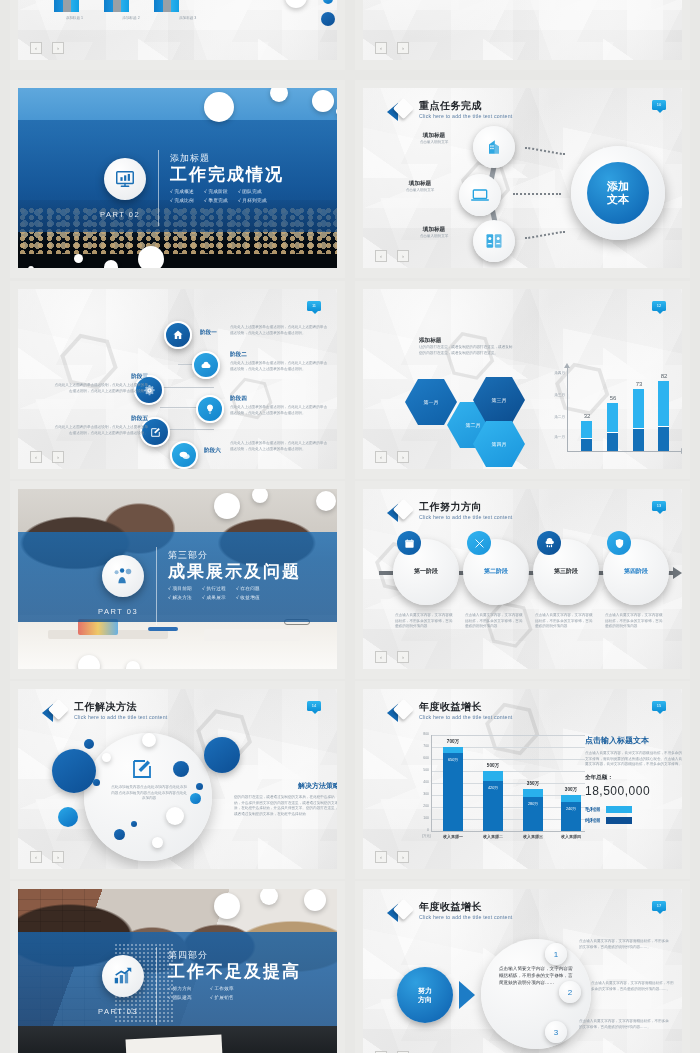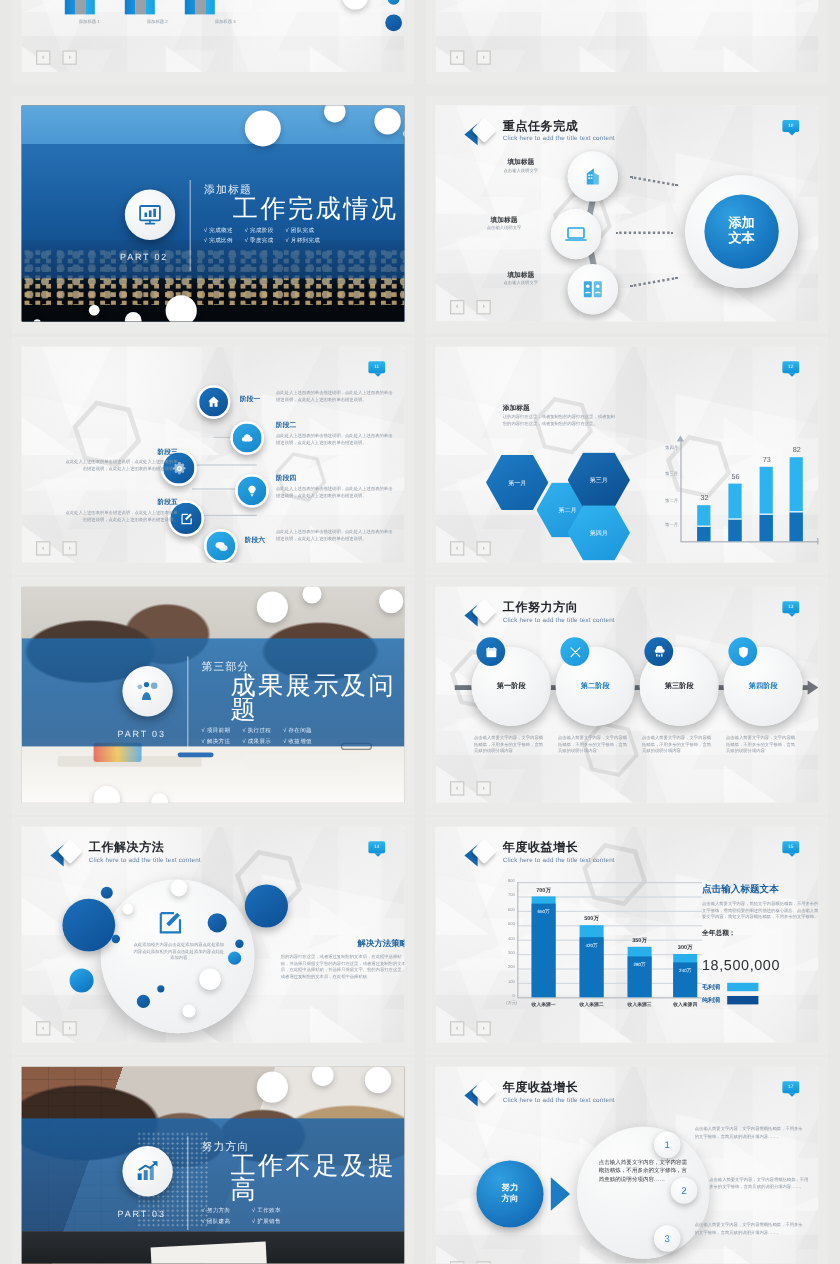--- a/index.html
+++ b/index.html
@@ -87,21 +87,21 @@
   .band{ position:absolute; left:0; right:0; }
   .sec-icon{
     position:absolute; width:42px;height:42px;border-radius:50%;
     background:radial-gradient(circle at 35% 30%,#ffffff,#e6e9ec);
     box-shadow:0 3px 8px rgba(0,0,0,.35); display:flex;align-items:center;justify-content:center;
     color:#1a6fb5;
   }
   .sec-part{ position:absolute; font-size:7.5px; color:#e8eef5; letter-spacing:1.5px; }
   .sec-vline{ position:absolute; width:1px; background:rgba(255,255,255,.55); }
   .sec-k{ font-size:9px; color:#eaf2fa; letter-spacing:1px; }
-  .sec-t{ font-size:21px; color:#ffffff; font-weight:normal; letter-spacing:2px; line-height:20px;margin-left:24px;}
+  .sec-t{ font-size:17px; color:#ffffff; font-weight:bold; letter-spacing:2px; line-height:20px;}
   .sec-bul{ display:flex; gap:10px; margin-top:4px; }
   .sec-bul span{ font-size:4.6px; color:#e3edf7; letter-spacing:.3px; }
 
   
   .lbl-b{ font-size:5.6px; font-weight:bold; color:#1a5f9e; }
   .lbl-d{ font-size:5.6px; font-weight:bold; color:#2e3338; }
 
   
   .tx { font-size:3.6px; color:#8b97a2; line-height:5.6px; }
 
@@ -677,21 +677,21 @@
         <div style="position:absolute;left:18px;top:99px;width:36px;text-align:center;font-size:4px;font-weight:bold;color:#3a3f45;">收入来源一</div>
         <div style="position:absolute;left:58px;top:99px;width:36px;text-align:center;font-size:4px;font-weight:bold;color:#3a3f45;">收入来源二</div>
         <div style="position:absolute;left:98px;top:99px;width:36px;text-align:center;font-size:4px;font-weight:bold;color:#3a3f45;">收入来源三</div>
         <div style="position:absolute;left:136px;top:99px;width:36px;text-align:center;font-size:4px;font-weight:bold;color:#3a3f45;">收入来源四</div>
       </div>
 
       <div style="position:absolute;left:222px;top:46px;width:100px;">
         <div style="font-size:8px;font-weight:bold;color:#1a5f9e;">点击输入标题文本</div>
         <div class="tx" style="margin-top:5px;">点击输入简要文字内容，简短文字内容概括精炼，不用多余的文字修饰，需简明扼要的阐述所描述的核心观念。点击输入简要文字内容，简短文字内容概括精炼，不用多余的文字修饰。</div>
         <div style="font-size:5.6px;font-weight:bold;color:#2a2f34;margin-top:6px;">全年总额：</div>
-        <div style="font-size:12px;color:#2a2f34;margin-top:15px;letter-spacing:.5px;">18,500,000</div>
+        <div style="font-size:12px;color:#2a2f34;margin-top:2px;letter-spacing:.5px;">18,500,000</div>
         <div style="display:flex;align-items:center;gap:6px;margin-top:8px;">
           <span style="font-size:5px;font-weight:bold;color:#1a5f9e;">毛利润</span>
           <span style="width:26px;height:7px;background:#29b0ec;display:inline-block;"></span>
         </div>
         <div style="display:flex;align-items:center;gap:6px;margin-top:4px;">
           <span style="font-size:5px;font-weight:bold;color:#1a5f9e;">纯利润</span>
           <span style="width:26px;height:7px;background:#0d4f94;display:inline-block;"></span>
         </div>
       </div>
 
@@ -734,21 +734,21 @@
             <rect x="8.5" y="11" width="3.6" height="9" opacity=".85"></rect>
           <rect x="14" y="8" width="3.6" height="12" opacity=".7"></rect>
           <path d="M4 11 10 7l4 2 6-5" stroke="#1a6fb5" stroke-width="1.8" fill="none"></path>
           <path d="M16 3h5v5z"></path>
         </svg>
       </div>
       <div class="sec-part" style="left:80px;top:118px;">PART 03</div>
       <div class="sec-vline" style="left:138px;top:58px;height:78px;"></div>
 
       <div style="position:absolute;left:150px;top:60px;">
-        <div class="sec-k">努力方向</div>
+        <div class="sec-k">第四部分</div>
         <div class="sec-t">工作不足及提高</div>
         <div class="sec-bul" style="gap:18px;">
           <span>√ 努力方向</span>
           <span>√ 工作效率</span>
         </div>
         <div class="sec-bul" style="gap:18px;">
           <span>√ 团队建高</span>
           <span>√ 扩展销售</span>
         </div>
       </div>

